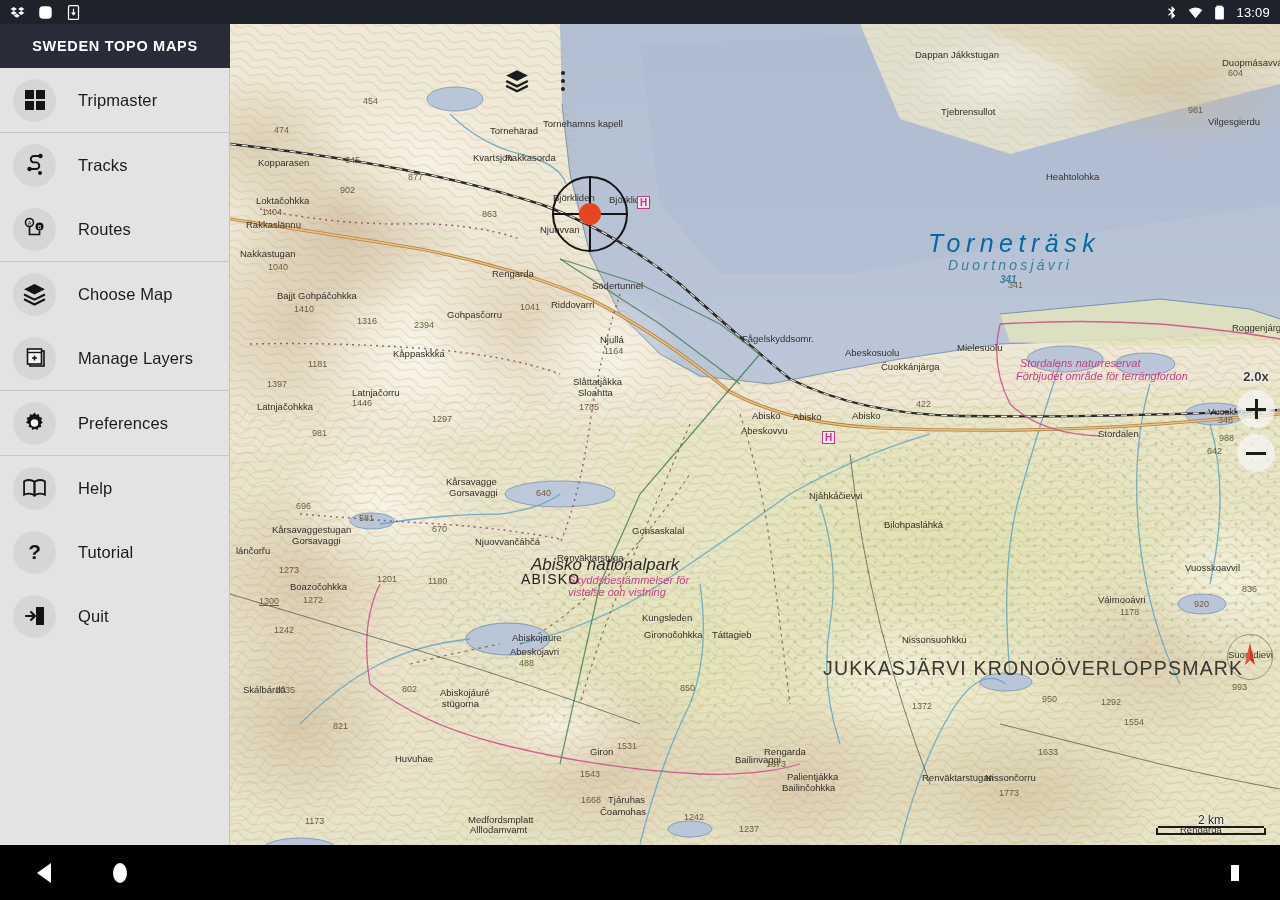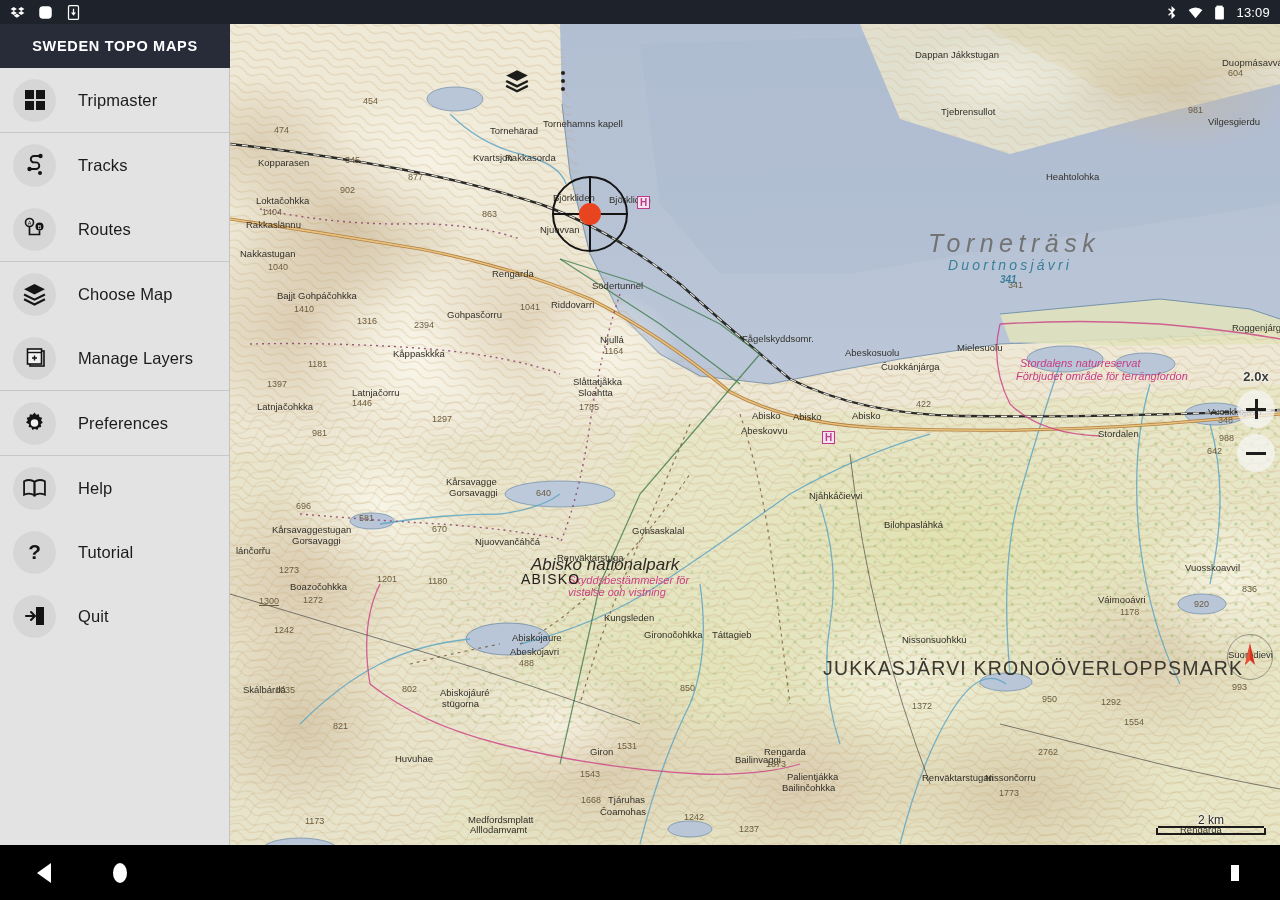--- a/index.html
+++ b/index.html
@@ -85,21 +85,21 @@
      background:#000; z-index:60; }
   .navbtn { position:absolute; top:0; height:55px; width:70px;
      display:flex; align-items:center; justify-content:center; }
   #nav-back { left:10px; }
   #nav-home { left:85px; }
   #nav-recent { right:10px; }
 
   
   .lbl { position:absolute; white-space:nowrap; pointer-events:none;
      font-family:"Liberation Sans", sans-serif; }
-  .lbl-lake-big { color:#737373; font-size:25px; font-style:italic;
+  .lbl-lake-big { color:#0369a1; font-size:25px; font-style:italic;
      letter-spacing:5.5px; font-weight:400; }
   .lbl-lake-sub { color:#3a7f9a; font-size:14px; font-style:italic; letter-spacing:3.2px; }
   .lbl-lake-num { color:#3a7f9a; font-size:10px; font-style:italic; font-weight:bold; }
   .lbl-region { color:#3a3630; font-size:19.5px; letter-spacing:1.2px; }
   .lbl-park { color:#2d2a24; font-size:17px; font-style:italic; }
   .lbl-town { color:#22201c; font-size:14px; letter-spacing:1.2px; }
   .lbl-place-sm { color:#33302a; font-size:9.5px; }
   .lbl-pink { color:#cc3f86; font-size:11px; font-style:italic;padding-left:35px; }
   .lbl-pink-b { color:#c93b86; font-size:11px; font-style:italic; }
   .lbl-num { color:#6b5c3e; font-size:9px; }
@@ -375,21 +375,21 @@
           <div class="lbl lbl-place-sm" style="left: 468px; top: 790px;">Medfordsmplatt</div>
           <div class="lbl lbl-place-sm" style="left: 470px; top: 800px;">Alllodamvamt</div>
           <div class="lbl lbl-place-sm" style="left: 512px; top: 820px;">Gåntenvant</div>
           <div class="lbl lbl-place-sm" style="left: 1208px; top: 92px;">Vilgesgierdu</div>
           <div class="lbl lbl-place-sm" style="left: 1046px; top: 147px;">Heahtolohka</div>
           <div class="lbl lbl-place-sm" style="left: 941px; top: 82px;">Tjebrensullot</div>
           <div class="lbl lbl-place-sm" style="left: 1222px; top: 33px;">Duopmásavvádat</div>
           <div class="lbl lbl-place-sm" style="left: 915px; top: 25px;">Dappan Jákkstugan</div>
           <div class="lbl lbl-place-sm" style="left: 1208px; top: 382px;">Vuoskkojávri</div>
           <div class="lbl lbl-place-sm" style="left: 1185px; top: 538px;">Vuosskoavvil</div>
-          <div class="lbl lbl-place-sm" style="left: 604px; top: 588px;">Kungsleden</div>
+          <div class="lbl lbl-place-sm" style="left: 642px; top: 588px;">Kungsleden</div>
           <div class="lbl lbl-place-sm" style="left: 551px; top: 275px;">Riddovarri</div>
           <div class="lbl lbl-place-sm" style="left: 540px; top: 200px;">Njuovvan</div>
           <div class="lbl lbl-place-sm" style="left: 243px; top: 660px;">Skálbárdá</div>
           <div class="lbl lbl-place-sm" style="left: 236px; top: 521px;">lánčorřu</div>
           <div class="lbl lbl-num" style="left: 274px; top: 101px;">474</div>
           <div class="lbl lbl-num" style="left: 363px; top: 72px;">454</div>
           <div class="lbl lbl-num" style="left: 1228px; top: 44px;">604</div>
           <div class="lbl lbl-num" style="left: 1188px; top: 81px;">981</div>
           <div class="lbl lbl-num" style="left: 345px; top: 131px;">345</div>
           <div class="lbl lbl-num" style="left: 340px; top: 161px;">902</div>
@@ -434,21 +434,21 @@
           <div class="lbl lbl-num" style="left: 1042px; top: 670px;">950</div>
           <div class="lbl lbl-num" style="left: 912px; top: 677px;">1372</div>
           <div class="lbl lbl-num" style="left: 1101px; top: 673px;">1292</div>
           <div class="lbl lbl-num" style="left: 1124px; top: 693px;">1554</div>
           <div class="lbl lbl-num" style="left: 617px; top: 717px;">1531</div>
           <div class="lbl lbl-num" style="left: 580px; top: 745px;">1543</div>
           <div class="lbl lbl-num" style="left: 581px; top: 771px;">1668</div>
           <div class="lbl lbl-num" style="left: 684px; top: 788px;">1242</div>
           <div class="lbl lbl-num" style="left: 739px; top: 800px;">1237</div>
           <div class="lbl lbl-num" style="left: 766px; top: 735px;">1873</div>
-          <div class="lbl lbl-num" style="left: 1038px; top: 723px;">2762</div>
+          <div class="lbl lbl-num" style="left: 1038px; top: 723px;">1633</div>
           <div class="lbl lbl-num" style="left: 999px; top: 764px;">1773</div>
           <div class="lbl lbl-num" style="left: 305px; top: 792px;">1173</div>
           <div class="lbl lbl-num" style="left: 680px; top: 659px;">850</div>
         </div>
 
       <div class="lbl lbl-lake-big" style="left:928px; top:205px;">Torneträsk</div>
       <div class="lbl lbl-lake-sub" style="left:948px; top:233px;">Duortnosjávri</div>
       <div class="lbl lbl-lake-num" style="left:1000px; top:250px;">341</div>
 
       <div class="lbl lbl-region" style="left:823px; top:633px;">JUKKASJÄRVI KRONOÖVERLOPPSMARK</div>

